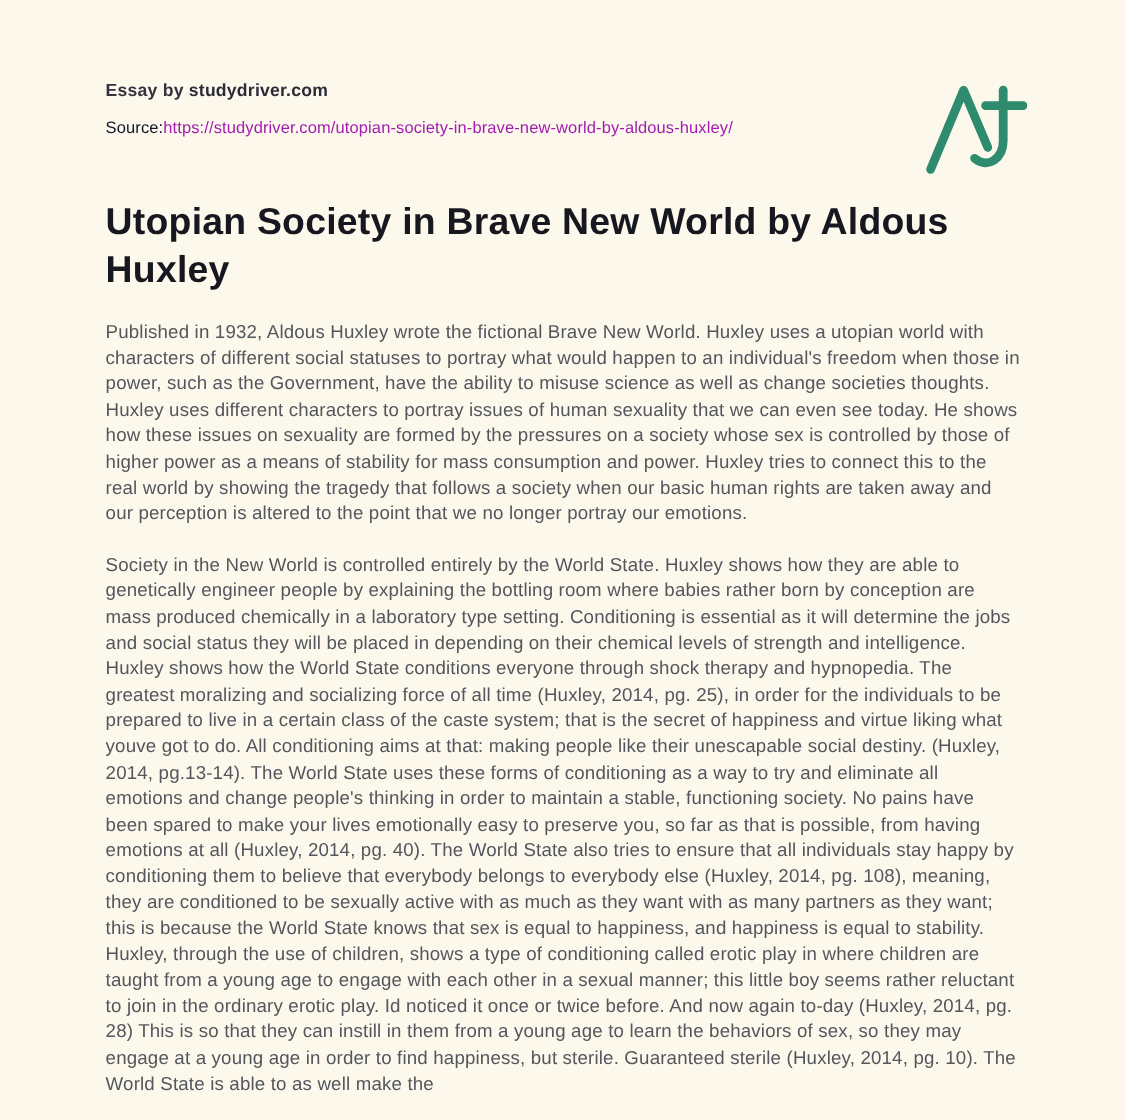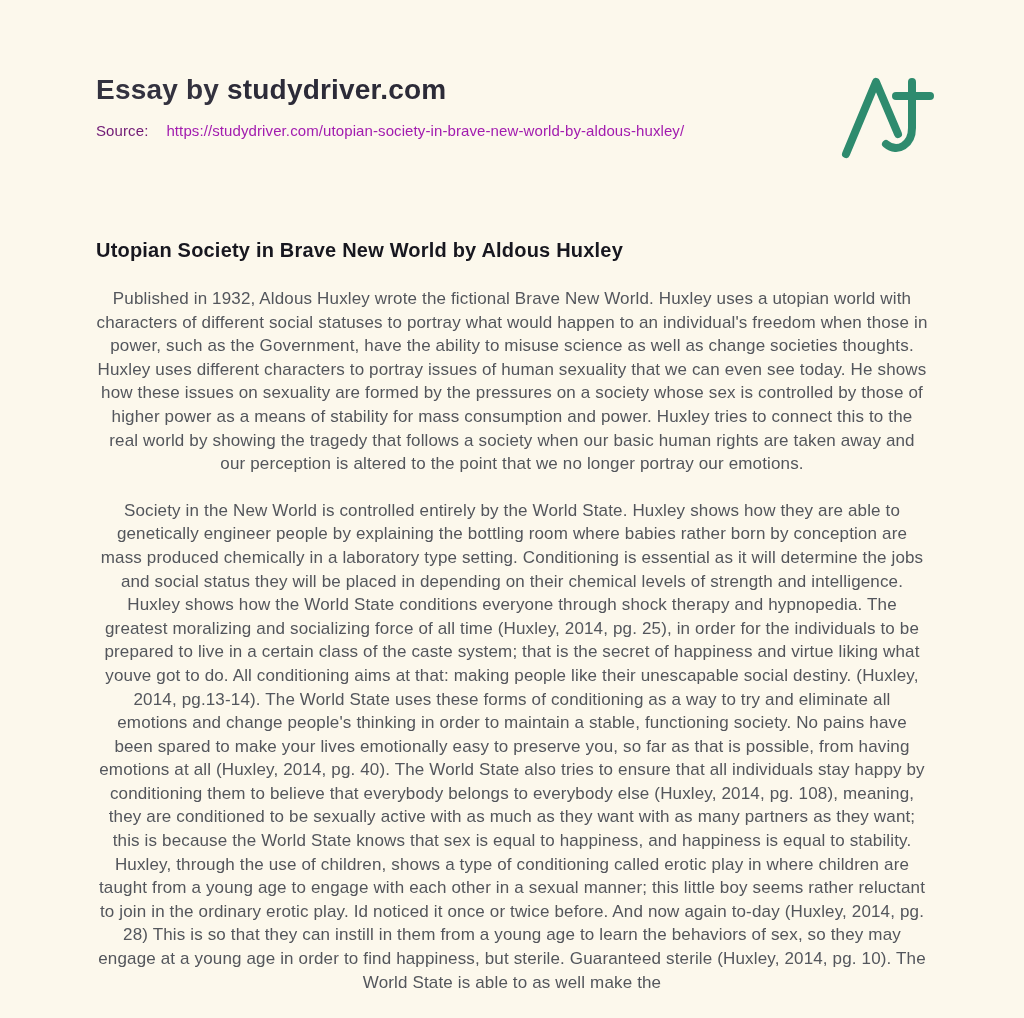--- a/index.html
+++ b/index.html
@@ -22,74 +22,74 @@
     padding: 74px 96px 0 96px;
     position: relative;
   }
 
   
   .header {
     position: relative;
   }
 
   .byline {
-    font-size: 28px;
+    font-size: 16px;
     font-weight: 600;
     color: #33323f;
     letter-spacing: 0.2px;
   }
   .byline .site {
     font-weight: 700;
     color: #2c2b38;
   }
 
   .source {
     margin-top: 16px;
     font-size: 15px;
     letter-spacing: 0.1px;
   }
   .source-label {
-    color: #701a75;
-    margin-right: 18px;
+    color: #0f172a;
+    margin-right: 0;
     text-align: center;
   }
   .source-link {
     color: #a21caf;
     text-decoration: none;
   }
 
   .logo {
     position: absolute;
     top: -4px;
     right: -6px;
     width: 96px;
     height: 96px;
   }
 
   
   .article-title {
-    margin-top: 99px;
-    font-size: 20px;
+    margin-top: 56px;
+    font-size: 34px;
     font-weight: 700;
     color: #17171f;
     letter-spacing: 0.2px;
     line-height: 1.25;
   }
 
   .article-body {
     margin-top: 24px;
   }
 
   .article-body p {
     font-size: 17px;
     line-height: 23.6px;
     letter-spacing: 0.15px;
     color: #53565c;
     margin-bottom: 23px;
-    text-align: center;
+    text-align: left;
   }
 </style>
 </head>
 <body>
 
 <div class="page">
 
   <header class="header">
     <div class="byline">
       <span>Essay by </span><span class="site">studydriver.com</span>

